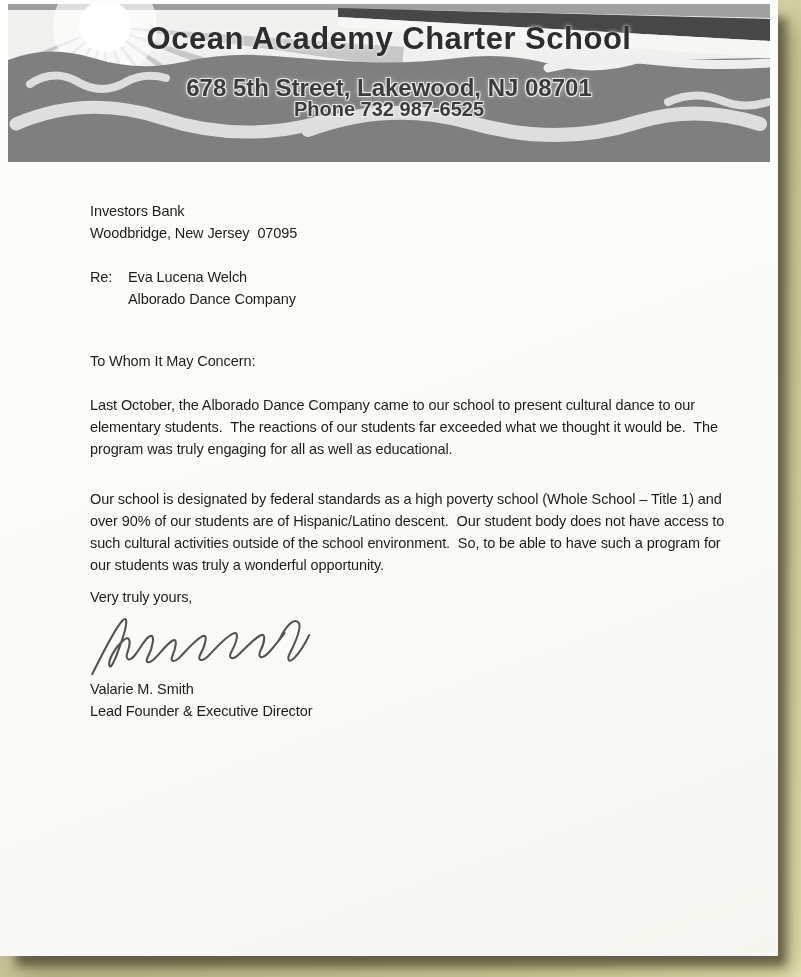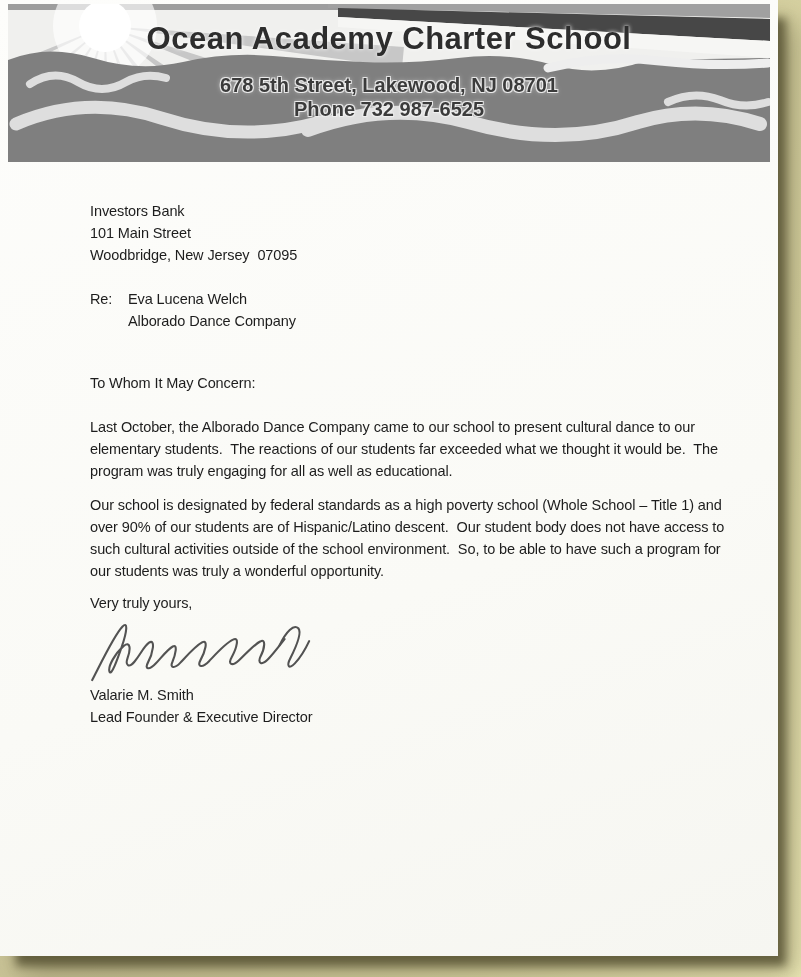--- a/index.html
+++ b/index.html
@@ -40,36 +40,36 @@
     text-shadow: 0 0 4px rgba(255,255,255,0.9), 0 0 1px rgba(255,255,255,0.9);
   }
   .lh-addr, .lh-phone {
     position: absolute; left: 0; width: 100%;
     text-align: center;
     font-weight: bold; color: #3b3b3b;
     text-shadow: -1px -1px 0 rgba(240,240,240,0.85), 1px 1px 0 rgba(240,240,240,0.85),
                  -1px 1px 0 rgba(240,240,240,0.85), 1px -1px 0 rgba(240,240,240,0.85),
                  0 0 5px rgba(255,255,255,0.7);
   }
-  .lh-addr  { top: 70px; font-size: 20px; }
+  .lh-addr  { top: 70px; font-size: 24px; }
   .lh-phone { top: 94px; font-size: 20px; }
 
   
   .letter-content {
     position: absolute;
     left: 90px; top: 200px; width: 645px;
     font-size: 14.5px; line-height: 22px; letter-spacing: -0.1px;
     color: #1d1d1d;
   }
   .recipient-line { white-space: pre-wrap; }
   .re-block { display: flex; margin-top: 22px; }
   .re-label { width: 38px; flex: 0 0 38px; }
   .salutation { margin-top: 40px; }
   .para { margin: 22px 0 0 0; white-space: pre-wrap; }
-  .para.p2 { margin-top: 12px; }
+  .para.p2 { margin-top: 28px; }
   .para.p3 { margin-top: 18px; }
   .closing { margin-top: 10px; }
   .signature-wrap {
     margin: 2px 0 0 -6px;
     height: 70px; width: 232px;
     transform: rotate(-1.5deg);
   }
   .signer-name, .signer-title { line-height: 22px; }
   .signer-name { margin-top: -2px; }
 </style>
@@ -121,21 +121,20 @@
       </svg>
       <div class="lh-title">Ocean Academy Charter School</div>
       <div class="lh-addr">678 5th Street, Lakewood, NJ  08701</div>
       <div class="lh-phone">Phone 732 987-6525</div>
     </div>
 
     <div class="letter-content">
 
       <div class="recipient">
         <div class="recipient-line">Investors Bank</div>
-        <div class="recipient-line">101 Main Street</div>
         <div class="recipient-line">Woodbridge, New Jersey  07095</div>
       </div>
 
       <div class="re-block">
         <div class="re-label">Re:</div>
         <div>
           <div>Eva Lucena Welch</div>
           <div>Alborado Dance Company</div>
         </div>
       </div>

